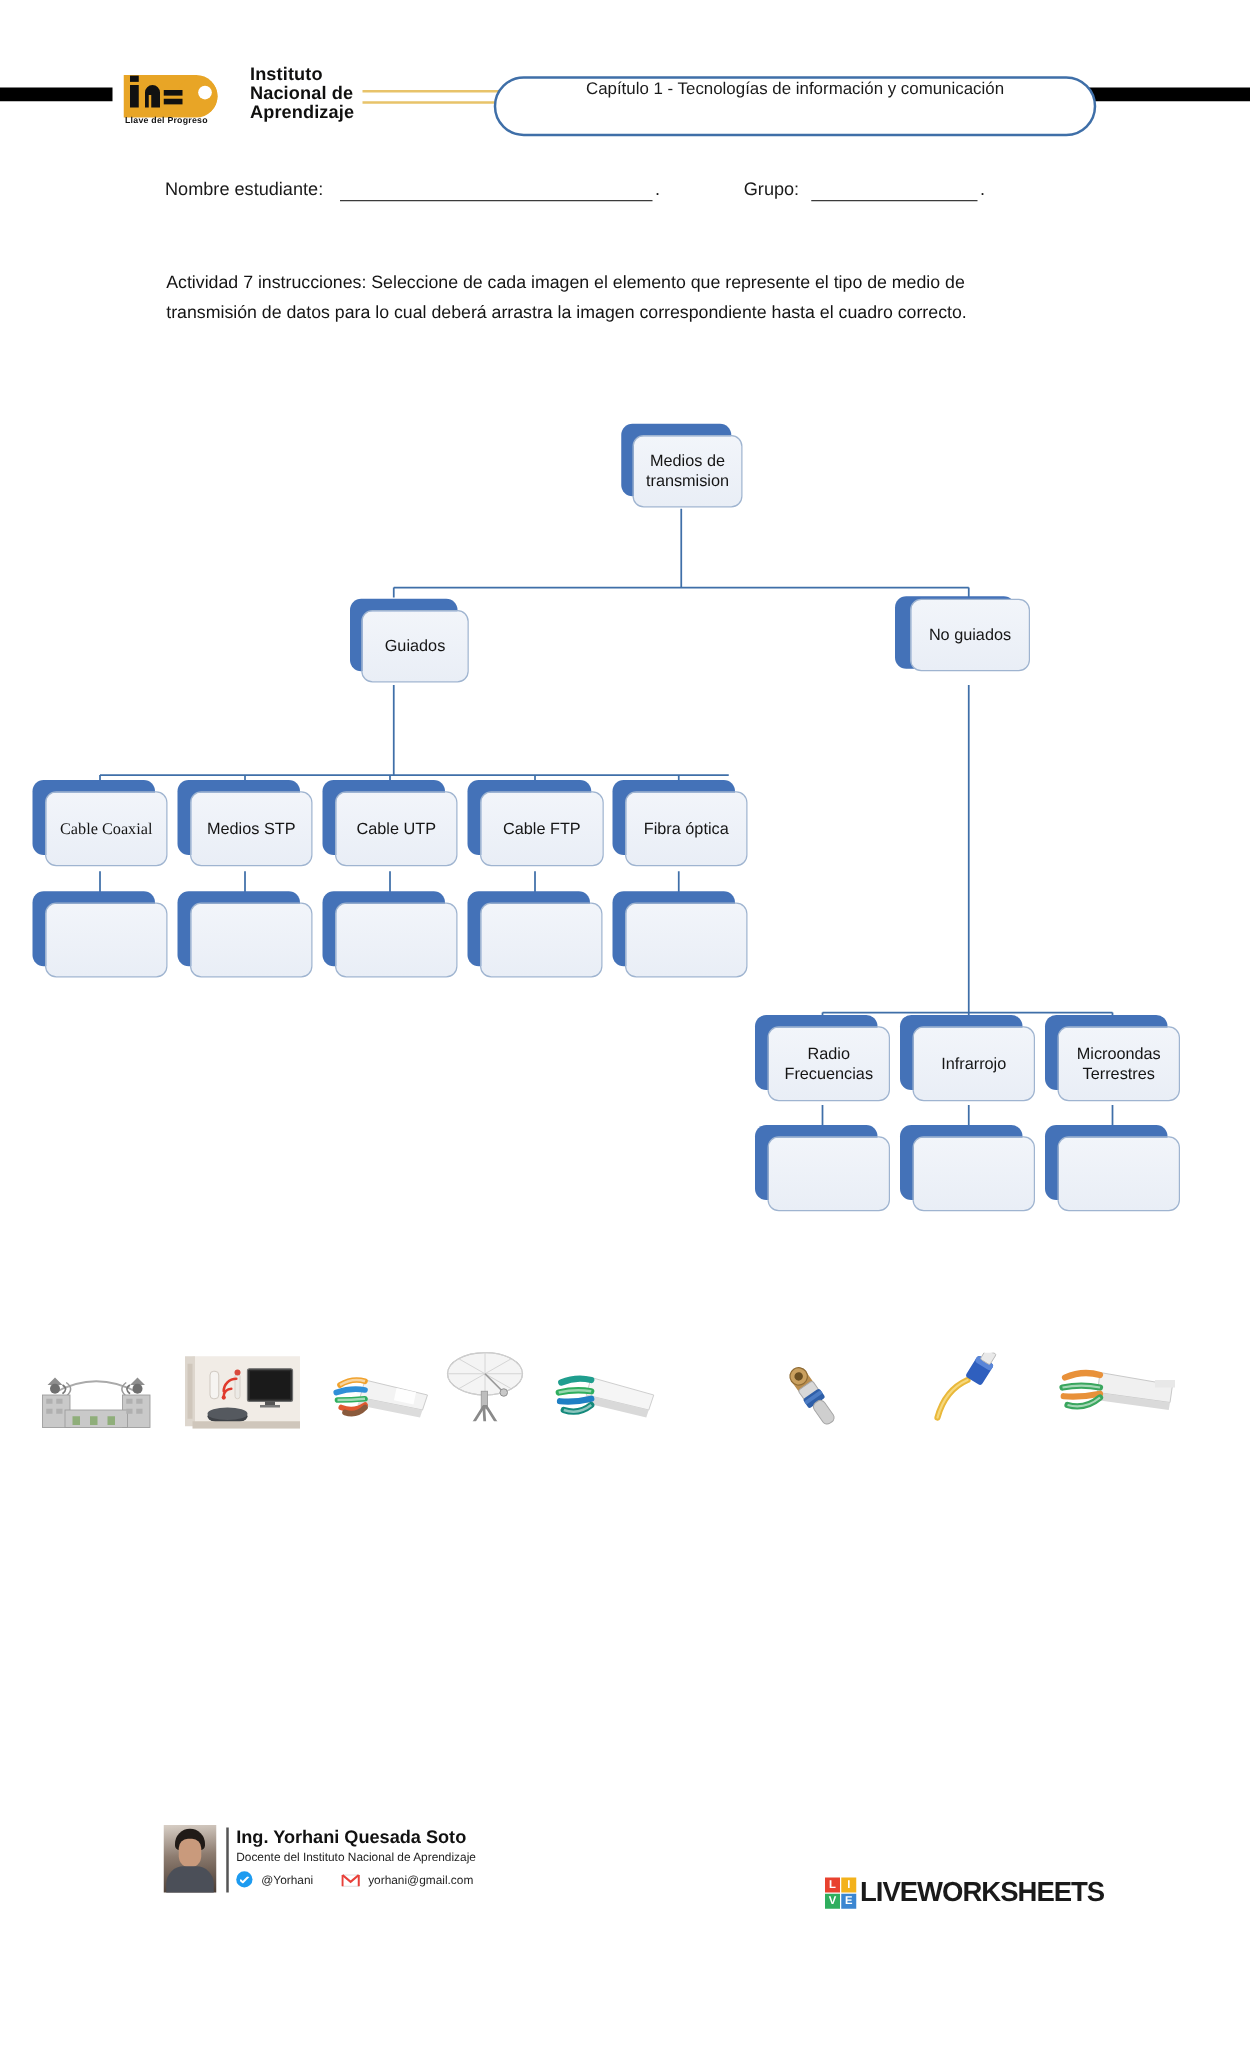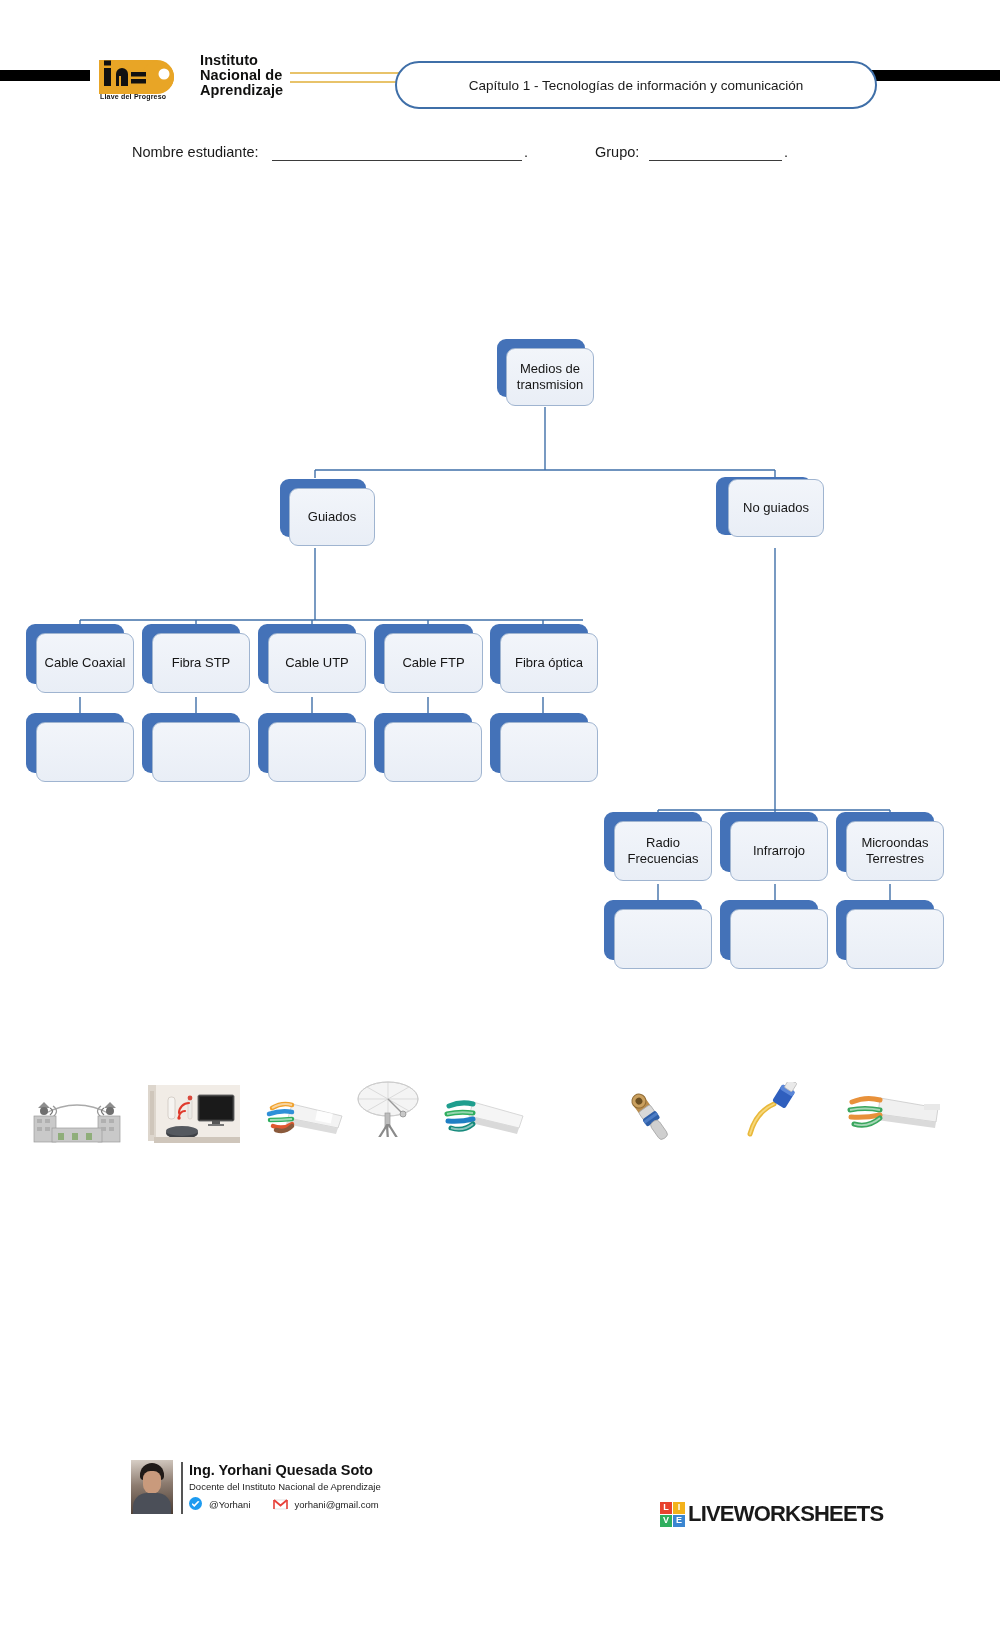--- a/index.html
+++ b/index.html
@@ -82,21 +82,21 @@
   .chapter-pill {
     position: absolute;
     left: 395px;
     top: 61px;
     width: 478px;
     height: 44px;
     border: 2px solid #3f6fa8;
     border-radius: 24px;
     background: #ffffff;
     display: flex;
-    align-items: center;
+    align-items: flex-start;
     justify-content: center;
   }
   .chapter-pill span {
     font-size: 13.5px;
     color: #1a1a1a;
   }
 
   
   .field-row {
     position: absolute;
@@ -335,20 +335,21 @@
 
   <div class="field-row">
     <div class="lbl" style="left:0;">Nombre estudiante:</div>
     <div class="blank" style="left:140px; width:250px;"></div>
     <div class="dot" style="left:392px;">.</div>
     <div class="lbl" style="left:463px;">Grupo:</div>
     <div class="blank" style="left:517px; width:133px;"></div>
     <div class="dot" style="left:652px;">.</div>
   </div>
 
+  <div class="instructions">Actividad 7 instrucciones: Seleccione de cada imagen el elemento que represente el tipo de medio de transmisión de datos para lo cual deberá arrastra la imagen correspondiente hasta el cuadro correcto.</div>
 
   <svg class="connectors" viewBox="0 0 1000 1643">
     <g stroke="#3f6fa8" stroke-width="1.4" fill="none">
 
       <path d="M545 407 V470"></path>
       <path d="M315 470 H775"></path>
       <path d="M315 470 V478"></path>
       <path d="M775 470 V478"></path>
 
       <path d="M315 548 V620"></path>
@@ -391,30 +392,30 @@
     </div>
   </div>
 
   <div class="node off-l" style="left:728px; top:479px; width:96px; height:58px;">
     <div class="shadow"></div>
     <div class="face">
       <span>No guiados</span>
     </div>
   </div>
 
-  <div class="node off-tl" style="left:36px; top:633px; width:98px; height:60px;">
+  <div class="node off-tl" style="left:36px; top:633px; width:98px; height:60px;font-family:Liberation Serif, serif;">
     <div class="shadow"></div>
     <div class="face">
       <span>Cable Coaxial</span>
     </div>
   </div>
   <div class="node off-tl" style="left:152px; top:633px; width:98px; height:60px;">
     <div class="shadow"></div>
     <div class="face">
-      <span>Fibra STP</span>
+      <span>Medios STP</span>
     </div>
   </div>
   <div class="node off-tl" style="left:268px; top:633px; width:98px; height:60px;padding-left:20px;">
     <div class="shadow"></div>
     <div class="face">
       <span>Cable UTP</span>
     </div>
   </div>
   <div class="node off-tl" style="left:384px; top:633px; width:99px; height:60px;">
     <div class="shadow"></div>

